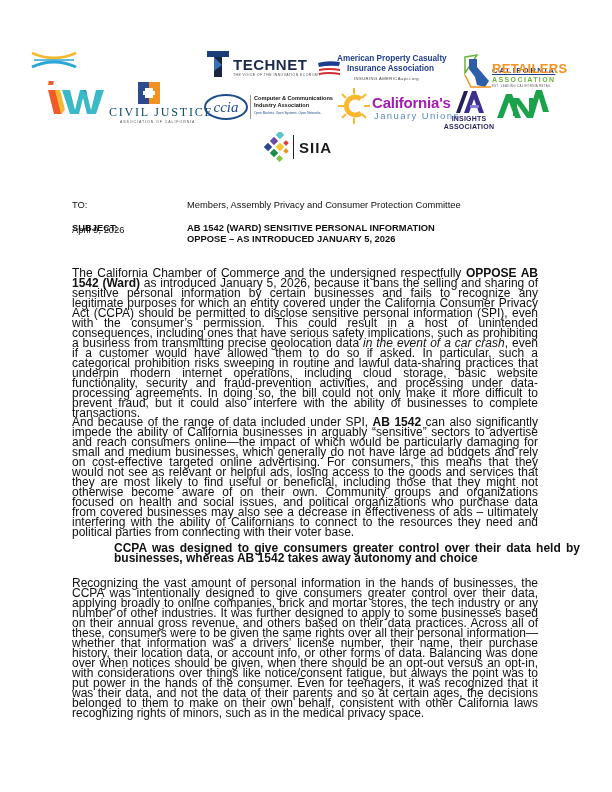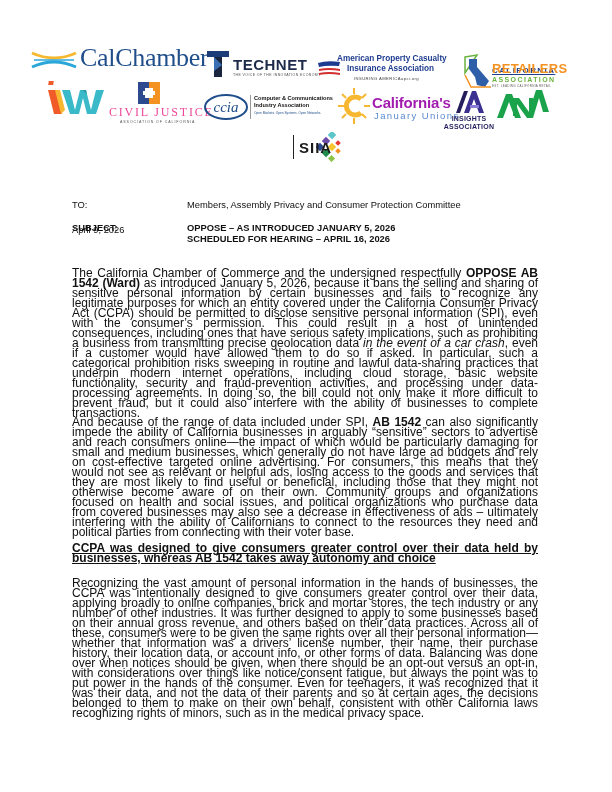--- a/index.html
+++ b/index.html
@@ -9,47 +9,46 @@
   .logo { position:absolute; }
   .calchamber-text { font-family:"Liberation Serif", serif; font-size:26px; color:#1f4e8a; letter-spacing:-0.3px; line-height:26px; }
   .technet-text { font-family:"Liberation Sans", sans-serif; font-weight:bold; font-size:15px; color:#1d2a4a; line-height:15px; letter-spacing:0.5px; }
   .technet-tag { font-size:3.5px; color:#555; letter-spacing:0.4px; white-space:nowrap; }
   .apci-name { font-weight:bold; color:#1d3c8f; font-size:8.2px; line-height:9.5px; white-space:nowrap; }
   .apci-tag { font-size:4.2px; color:#444; letter-spacing:0.4px; white-space:nowrap; }
   .cra-1 { font-weight:bold; color:#1f3f8a; font-size:8px; letter-spacing:1.4px; line-height:8px; }
   .cra-2 { font-weight:bold; color:#f39220; font-size:13px; line-height:12px; letter-spacing:0.3px; }
   .cra-3 { font-weight:bold; color:#6ab33f; font-size:7px; letter-spacing:1.4px; line-height:8px; }
   .cra-4 { font-size:3px; color:#666; letter-spacing:0.3px; white-space:nowrap; }
-  .cj-text { font-family:"Liberation Serif", serif; font-size:12px; letter-spacing:1.8px; color:#ec4899; white-space:nowrap; line-height:12px; }
+  .cj-text { font-family:"Liberation Serif", serif; font-size:12px; letter-spacing:1.8px; color:#0c4a6e; white-space:nowrap; line-height:12px; }
   .cj-sub { font-size:3.6px; letter-spacing:0.9px; color:#555; white-space:nowrap; }
   .ccia-name { font-weight:bold; font-size:5.6px; color:#111; line-height:6.5px; white-space:nowrap; }
   .ccia-tag { font-size:3.2px; color:#1f4e8a; white-space:nowrap; }
   .cu-1 { font-weight:bold; color:#a21caf; font-size:15px; line-height:15px; letter-spacing:-0.2px; white-space:nowrap; }
   .cu-2 { color:#5a8bd0; font-size:9.5px; letter-spacing:1.4px; white-space:nowrap; line-height:10px; }
   .ia-text { font-weight:bold; color:#241f5c; font-size:7px; line-height:8px; text-align:center; letter-spacing:0.2px; }
   .siia-text { font-weight:bold; font-size:15px; color:#1a1a1a; letter-spacing:1px; line-height:15px; }
 
   
   .doc { position:absolute; left:72px; width:466px; font-size:12px; line-height:10px; color:#111; }
   .just { text-align:justify; }
   .lbl { position:absolute; left:72px; font-size:9.35px; }
   .val { position:absolute; left:145px; font-size:9.35px; line-height:11.45px;margin-left:42px; }
   .bold { font-weight:bold; }
-  .ul { text-decoration:underline; font-weight:bold; }
+  .ul { font-weight:bold;margin-left:42px; }
 </style>
 </head>
 <body>
 
 <div class="logo" style="left:30px; top:45px; width:168px; height:30px;">
   <svg width="48" height="26" style="position:absolute;left:0;top:2px;" viewBox="0 0 48 26">
     <path d="M2 6 Q24 16 46 6" stroke="#f5b82e" stroke-width="3" fill="none"></path>
     <path d="M2 20 Q24 10 46 20" stroke="#2aa6d8" stroke-width="3" fill="none"></path>
     <path d="M4 13 L44 13" stroke="#2aa6d8" stroke-width="1.5"></path>
   </svg>
-  <div class="calchamber-text abs" style="left:50px; top:0px;">CalChamber</div>
 </div>
 
 <div class="logo" style="left:207px; top:51px; width:100px; height:30px;">
   <svg width="22" height="26" viewBox="0 0 22 26" style="position:absolute;left:0;top:0;">
     <rect x="0" y="0" width="22" height="6" fill="#1d3d78"></rect>
     <path d="M7 6 L15 6 L15 26 L7 26 Z" fill="#1a2540"></path>
     <path d="M7 6 L15 14 L7 20 Z" fill="#3a6fb4"></path>
   </svg>
   <div class="technet-text abs" style="left:26px; top:6px;">TECHNET</div>
   <div class="technet-tag abs" style="left:26px; top:22px;">THE VOICE OF THE INNOVATION ECONOMY</div>
@@ -140,21 +139,21 @@
 </div>
 
 <div class="logo" style="left:497px; top:90px; width:52px; height:30px;">
   <svg width="52" height="30" viewBox="0 0 52 30">
     <path d="M0 28 L9 4 L15 4 L24 28 L18 28 L12 12 L6 28 Z" fill="#1aa34a"></path>
     <path d="M16 26 L16 8 L22 8 L32 22 L32 8 L36 8 L36 28 L30 28 L20 14 L20 26 Z" fill="#1aa34a"></path>
     <path d="M30 28 L39 0 L45 0 L52 22 L46 22 L42 8 L36 28 Z" fill="#1aa34a"></path>
   </svg>
 </div>
 
-<div class="logo" style="left:262px; top:132px; width:80px; height:32px;text-align:right;">
+<div class="logo" style="left:262px; top:132px; width:80px; height:32px;">
   <svg width="28" height="30" viewBox="0 0 28 30">
     <rect x="15" y="0" width="6" height="6" fill="#5bc6c9" transform="rotate(45 18 3)"></rect>
     <rect x="9" y="6" width="6" height="6" fill="#6b4aa8" transform="rotate(45 12 9)"></rect>
     <rect x="3" y="12" width="6" height="6" fill="#2e4a8f" transform="rotate(45 6 15)"></rect>
     <rect x="15" y="12" width="6" height="6" fill="#f7c62f" transform="rotate(45 18 15)"></rect>
     <rect x="22" y="9" width="4" height="4" fill="#e53935" transform="rotate(45 24 11)"></rect>
     <rect x="9" y="18" width="6" height="6" fill="#1e8a4c" transform="rotate(45 12 21)"></rect>
     <rect x="22" y="17" width="4" height="4" fill="#f39220" transform="rotate(45 24 19)"></rect>
     <rect x="15" y="24" width="5" height="5" fill="#8bc34a" transform="rotate(45 17.5 26.5)"></rect>
   </svg>
@@ -162,22 +161,22 @@
   <div class="siia-text abs" style="left:37px; top:8px;">SIIA</div>
 </div>
 
 <div class="abs" style="left:72px; top:177px; font-size:9.35px;margin-top:48px;">April 9, 2026</div>
 
 <div class="lbl" style="top:200px;">TO:</div>
 <div class="val" style="top:200px;">Members, Assembly Privacy and Consumer Protection Committee</div>
 
 <div class="lbl bold" style="top:223px;">SUBJECT:</div>
 <div class="val bold" style="top:223px;">
+  <div>AB 1542 (WARD) SENSITIVE PERSONAL INFORMATION</div>
   <div>OPPOSE – AS INTRODUCED JANUARY 5, 2026</div>
-  <div>SCHEDULED FOR HEARING – APRIL 16, 2026</div>
 </div>
 
 <div class="doc just" style="top:268px;"><span>The California Chamber of Commerce and the undersigned respectfully </span><span class="bold">OPPOSE AB 1542 (Ward)</span><span> as introduced January 5, 2026, because it bans the selling and sharing of sensitive personal information by certain businesses and fails to recognize any legitimate purposes for which an entity covered under the California Consumer Privacy Act (CCPA) should be permitted to disclose sensitive personal information (SPI), even with the consumer’s permission. This could result in a host of unintended consequences, including ones that have serious safety implications, such as prohibiting a business from transmitting precise geolocation data </span><i>in the event of a car crash</i><span>, even if a customer would have allowed them to do so if asked.  In particular, such a categorical prohibition risks sweeping in routine and lawful data-sharing practices that underpin modern internet operations, including cloud storage, basic website functionality, security and fraud-prevention activities, and processing under data-processing agreements. In doing so, the bill could not only make it more difficult to prevent fraud, but it could also interfere with the ability of businesses to complete transactions.</span></div>
 
 <div class="doc just" style="top:417px;"><span>And because of the range of data included under SPI, </span><span class="bold">AB 1542</span><span> can also significantly impede the ability of California businesses in arguably “sensitive” sectors to advertise and reach consumers online—the impact of which would be particularly damaging for small and medium businesses, which generally do not have large ad budgets and rely on cost-effective targeted online advertising. For consumers, this means that they would not see as relevant or helpful ads, losing access to the goods and services that they are most likely to find useful or beneficial, including those that they might not otherwise become aware of on their own. Community groups and organizations focused on health and social issues, and political organizations who purchase data from covered businesses may also see a decrease in effectiveness of ads – ultimately interfering with the ability of Californians to connect to the resources they need and political parties from connecting with their voter base.</span></div>
 
 <div class="doc just ul" style="top:543px;">CCPA was designed to give consumers greater control over their data held by businesses, whereas AB 1542 takes away autonomy and choice</div>
 
 <div class="doc just" style="top:578px;">Recognizing the vast amount of personal information in the hands of businesses, the CCPA was intentionally designed to give consumers greater control over their data, applying broadly to online companies, brick and mortar stores, the tech industry or any number of other industries. It was further designed to apply to some businesses based on their annual gross revenue, and others based on their data practices. Across all of these, consumers were to be given the same rights over all their personal information—whether that information was a drivers’ license number, their name, their purchase history, their location data, or account info, or other forms of data.  Balancing was done over when notices should be given, when there should be an opt-out versus an opt-in, with considerations over things like notice/consent fatigue, but always the point was to put power in the hands of the consumer. Even for teenagers, it was recognized that it was their data, and not the data of their parents and so at certain ages, the decisions belonged to them to make on their own behalf, consistent with other California laws recognizing rights of minors, such as in the medical privacy space.</div>
 

